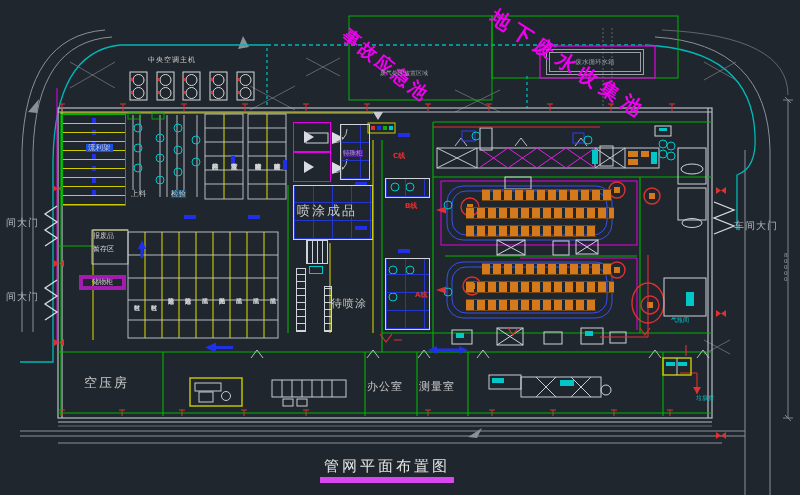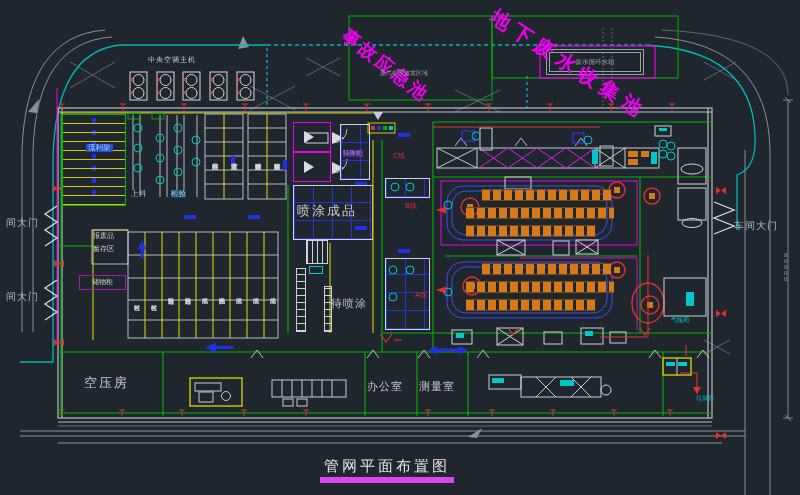--- a/index.html
+++ b/index.html
@@ -4,36 +4,36 @@
 <style>
   html,body{margin:0;padding:0;background:#14181e}
   .stage{position:relative;width:800px;height:495px;background:#20262e;overflow:hidden;
          font-family:"DejaVu Sans",sans-serif}
   .stage div{position:absolute;box-sizing:border-box}
   .stage svg{position:absolute;left:0;top:0}
   .t{color:#cfcfcf;white-space:nowrap;line-height:1}
   .vt{writing-mode:vertical-rl;text-orientation:upright;display:flex;align-items:center;
       justify-content:center;color:#d8d8d8;line-height:1}
   .magenta{color:#f000f0;font-weight:bold}
-  .red{color:#e03030;font-weight:normal}
+  .red{color:#e03030;font-weight:bold}
   .cyan{color:#00c8c8}
   .gray{color:#9aa0a8}
   .bluegrid{background:repeating-linear-gradient(0deg,#2336d0 0 1px,rgba(0,0,0,0) 1px 18px),
             repeating-linear-gradient(90deg,#2336d0 0 1px,rgba(0,0,0,0) 1px 19px);
             border:1px solid #cfd4da}
   .car{background:repeating-linear-gradient(90deg,#d4791c 0 8px,rgba(0,0,0,0) 8px 11px);
        border-top:1px solid #7a4a10;border-bottom:1px solid #7a4a10}
   .rack{background:repeating-linear-gradient(0deg,#cccc00 0 1.5px,rgba(0,0,0,0) 1.5px 9px);
         border:1px solid #00b400}
   .ladder{border:1px solid #cfd4da;
           background:repeating-linear-gradient(0deg,#cfd4da 0 1px,rgba(0,0,0,0) 1px 7px)}
   .hatch{border:1px solid #cfd4da;
          background:repeating-linear-gradient(90deg,#cfd4da 0 1px,rgba(0,0,0,0) 1px 5px)}
   .box-m{border:1.5px solid #e800e8}
-  .box-w{border:1px solid #a21caf}
+  .box-w{border:4px solid #a21caf}
   .box-c{border:1px solid #00c8c8}
   .tri-r{width:0;height:0;border:6px solid rgba(0,0,0,0);border-left:10px solid #d8dce2}
   .title{border-bottom:6px solid #d946ef;padding:0 4px 3px 4px;letter-spacing:3px}
 </style>
 </head>
 <body>
 
 <div class="stage">
 
   <svg width="800" height="495" viewBox="0 0 800 495" fill="none">

